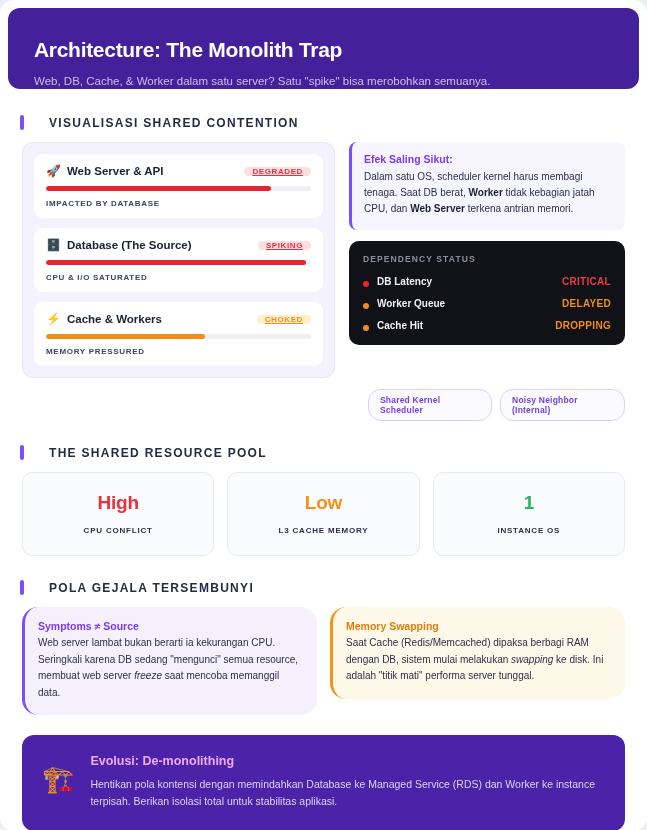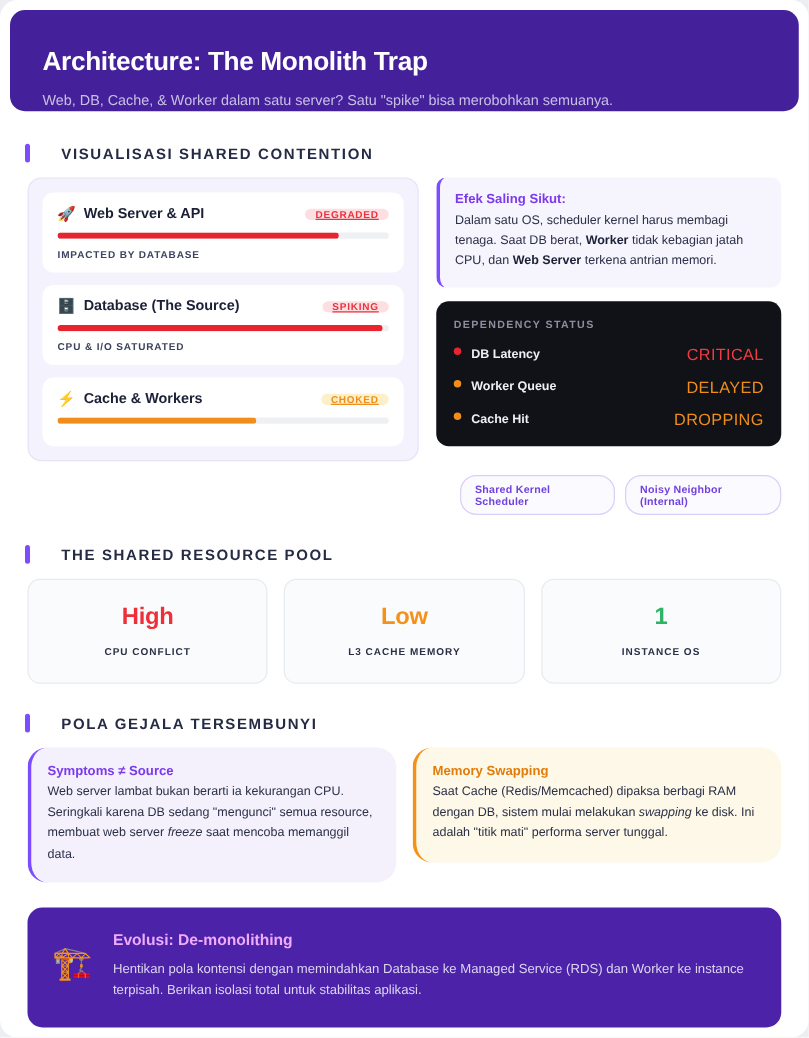--- a/index.html
+++ b/index.html
@@ -173,34 +173,34 @@
   }
   .dep-row {
     display: flex;
     align-items: center;
     justify-content: space-between;
     margin-bottom: 11px;
   }
   .dep-row:last-child { margin-bottom: 0; }
   .dep-left {
     display: flex;
-    align-items: flex-start;
+    align-items: flex-end;
     gap: 8px;
   }
   .dot { width: 6px; height: 6px; border-radius: 50%; flex: none; }
   .dot.red    { background: #e8242f; }
   .dot.orange { background: #ef8e19; }
   .dep-label {
     font-size: 10px;
     font-weight: bold;
     color: #eef0f4;
   }
   .dep-val {
-    font-size: 13px;
-    font-weight: normal;
+    font-size: 10px;
+    font-weight: bold;
     letter-spacing: 0.3px;
     margin-left: 40px;
   }
   .dep-val.red    { color: #ef3b41; }
   .dep-val.orange { color: #ef8e19; }
 
   
   .chips {
     display: flex;
     gap: 8px;
@@ -370,20 +370,21 @@
         <div class="res-top">
           <div class="res-name">
             <span class="res-emoji">⚡</span>
             <span>Cache &amp; Workers</span>
           </div>
           <div class="badge yellow">CHOKED</div>
         </div>
         <div class="bar-track">
           <div class="bar-fill orange" style="width: 60%;"></div>
         </div>
+        <div class="res-note">MEMORY PRESSURED</div>
       </div>
 
     </div>
 
     <div class="viz-right">
 
       <div class="efek">
         <div class="efek-title">Efek Saling Sikut:</div>
         <div class="efek-body"><span>Dalam satu OS, scheduler kernel harus membagi tenaga. Saat DB berat, </span><b>Worker</b><span> tidak kebagian jatah CPU, dan </span><b>Web Server</b><span> terkena antrian memori.</span></div>
       </div>

